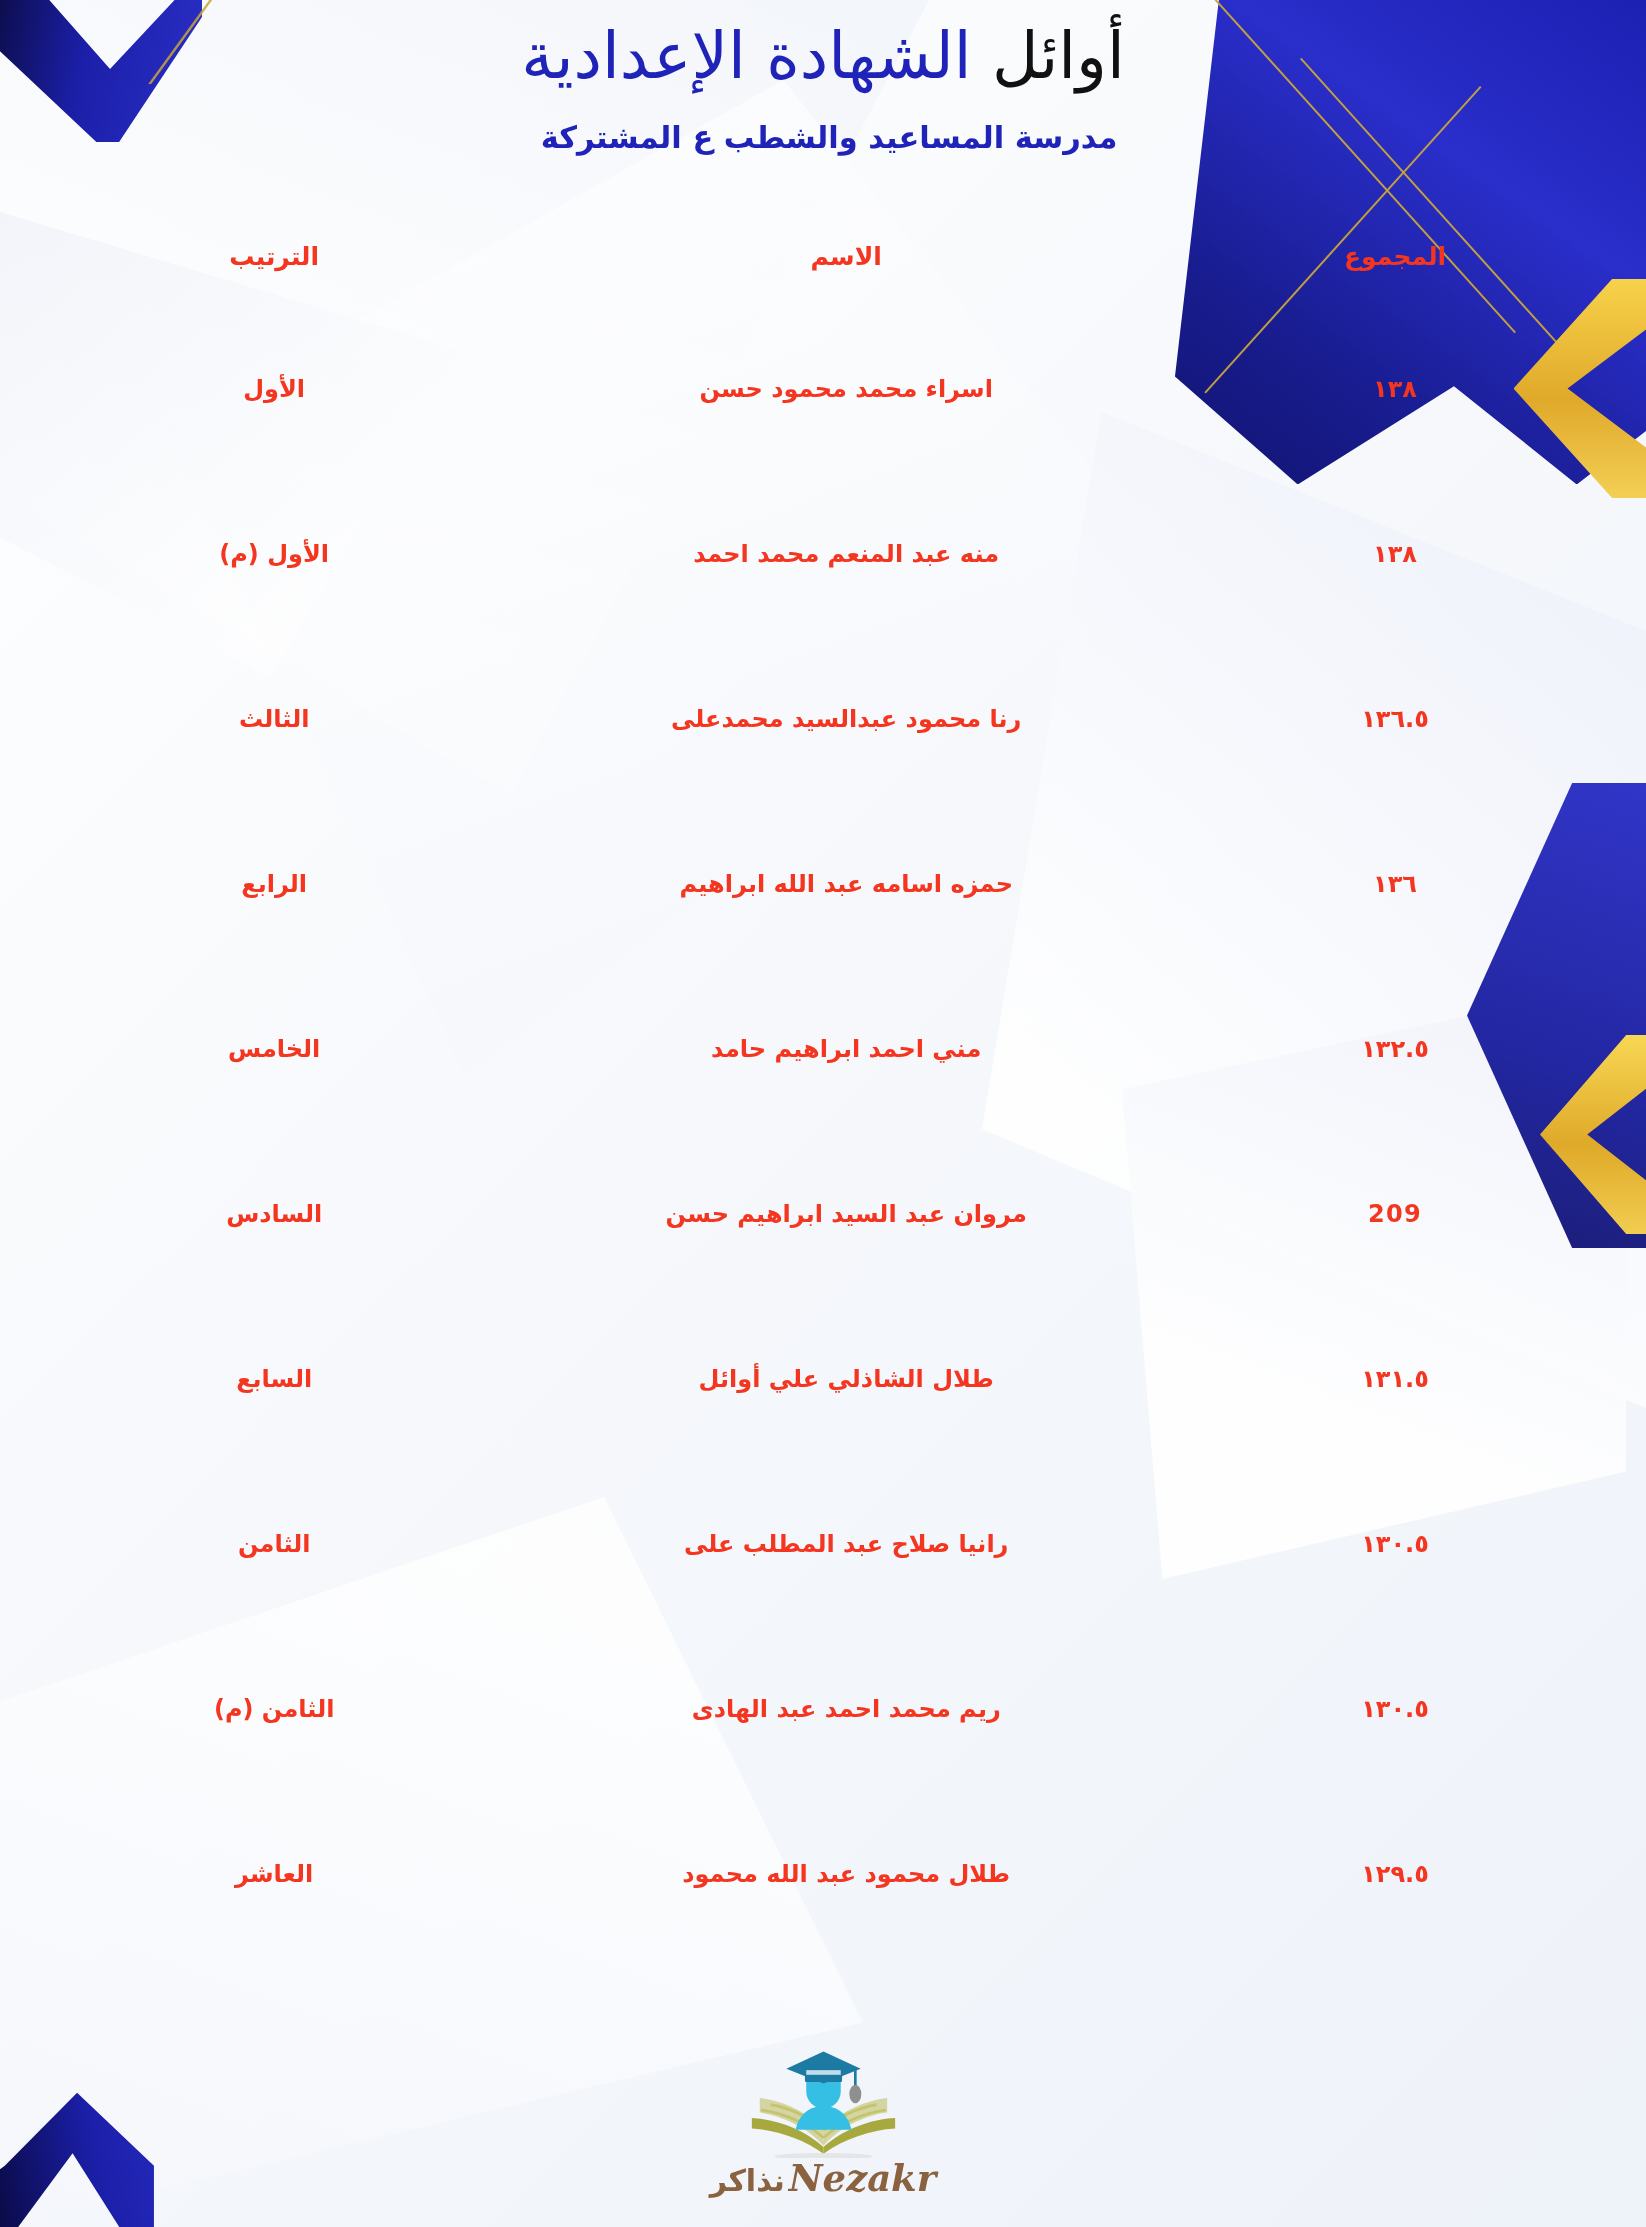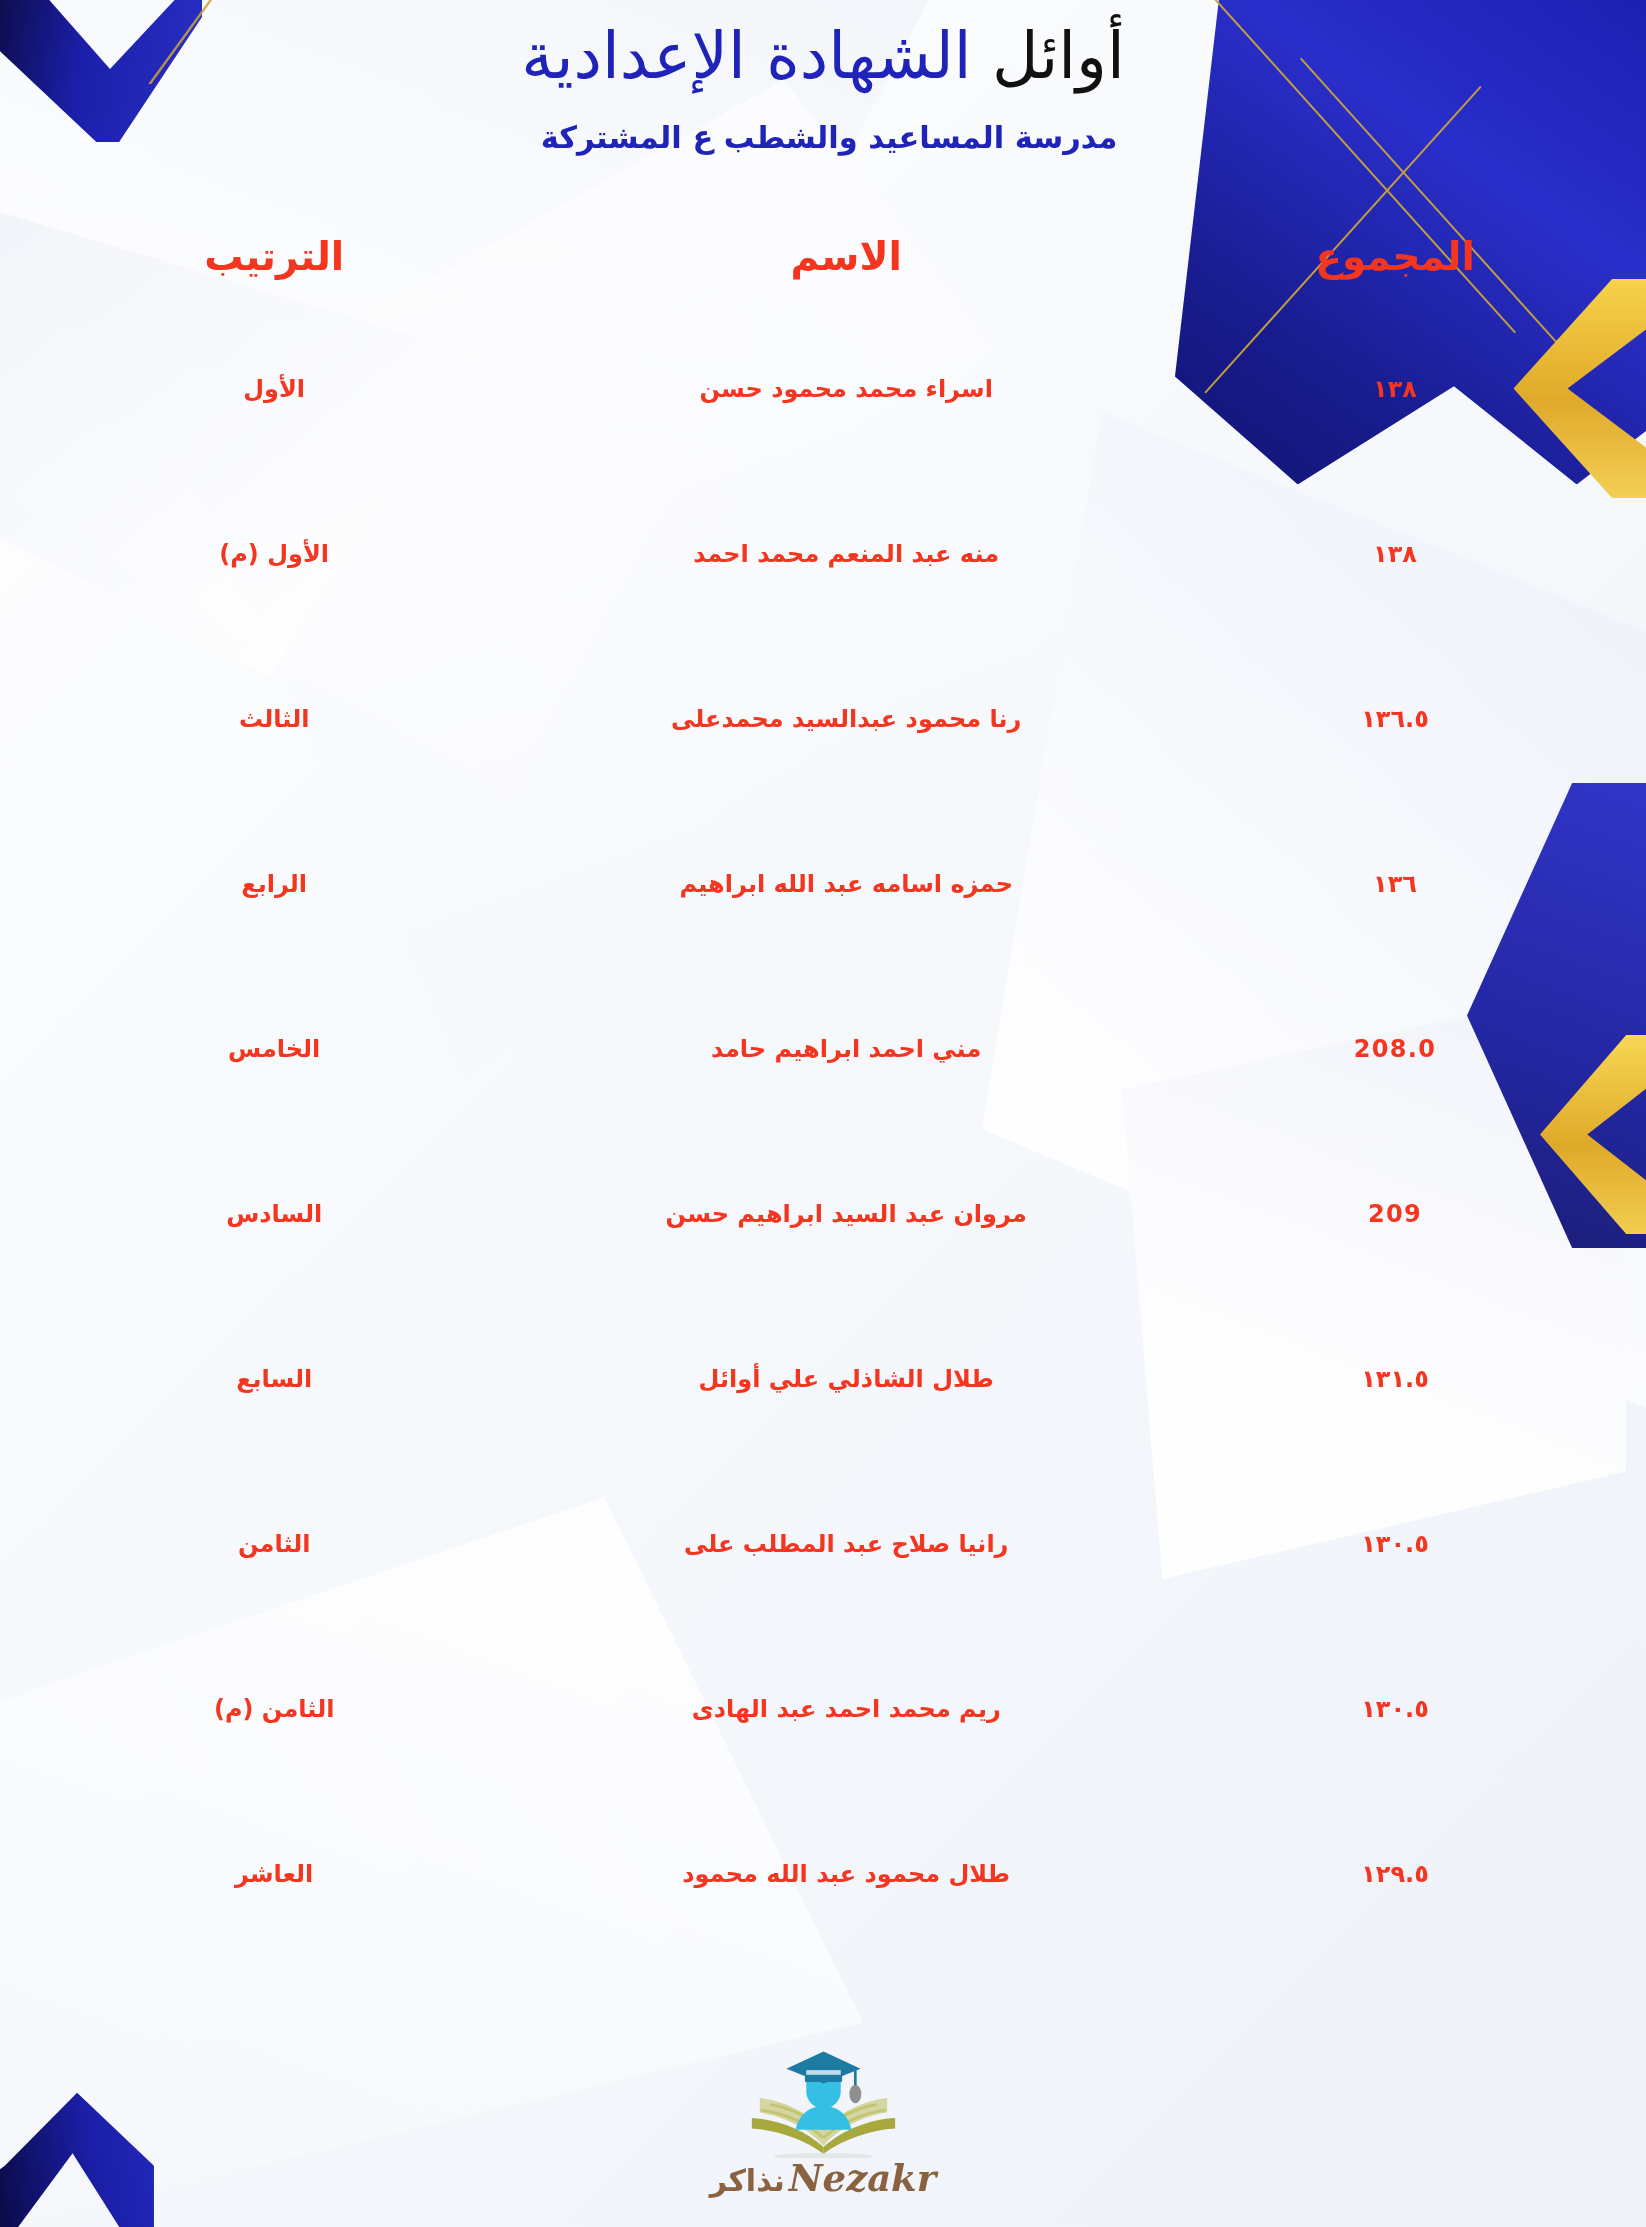--- a/index.html
+++ b/index.html
@@ -172,21 +172,21 @@
   table.ranks td {
     border: 0;
     padding: 0;
     color: #f4351f;
     font-weight: bold;
     text-align: center;
     vertical-align: middle;
     white-space: nowrap;
   }
   table.ranks th {
-    font-size: 39px;
+    font-size: 25px;
     height: 100px;
   }
   table.ranks td {
     font-size: 24px;
     height: 165px;
   }
   col.c-rank  { width: 29%; }
   col.c-name  { width: 45%; }
   col.c-total { width: 26%; }
 
@@ -299,21 +299,21 @@
             <td class="cell-total">١٣٦.٥</td>
             <td class="cell-name">رنا محمود عبدالسيد محمدعلى</td>
             <td class="cell-rank">الثالث</td>
           </tr>
           <tr>
             <td class="cell-total">١٣٦</td>
             <td class="cell-name">حمزه اسامه عبد الله ابراهيم</td>
             <td class="cell-rank">الرابع</td>
           </tr>
           <tr>
-            <td class="cell-total">208.0</td>
+            <td class="cell-total">١٣٢.٥</td>
             <td class="cell-name">مني احمد ابراهيم حامد</td>
             <td class="cell-rank">الخامس</td>
           </tr>
           <tr>
             <td class="cell-total">209</td>
             <td class="cell-name">مروان عبد السيد ابراهيم حسن</td>
             <td class="cell-rank">السادس</td>
           </tr>
           <tr>
             <td class="cell-total">١٣١.٥</td>

